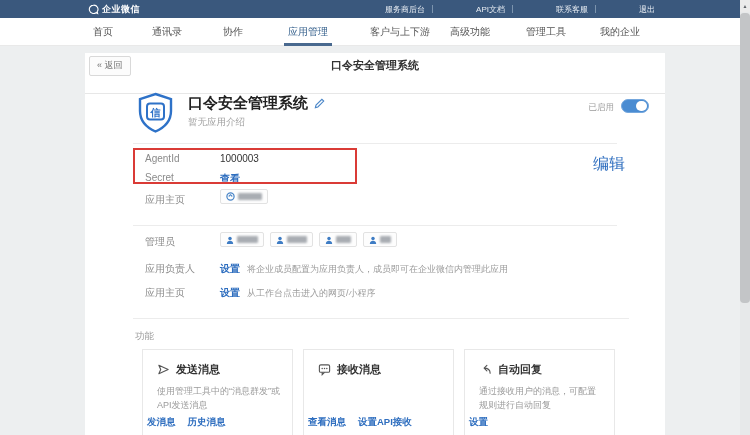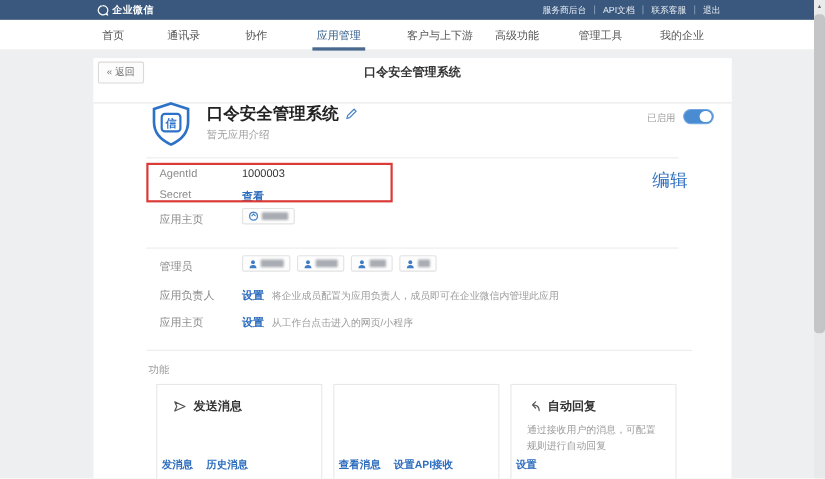--- a/index.html
+++ b/index.html
@@ -3,21 +3,21 @@
 <meta charset="utf-8">
 <style>
   * { margin:0; padding:0; box-sizing:border-box; }
   html,body { width:750px; height:435px; overflow:hidden; }
   body { font-family:"Liberation Sans","DejaVu Sans",sans-serif; background:#edeff0; position:relative; }
 
   
   .topbar { position:absolute; left:0; top:0; width:750px; height:18px; background:#3a587d; color:#fff; z-index:3; }
   .topbar-logo { position:absolute; left:88px; top:0; height:18px; display:flex; align-items:center; gap:3px; font-size:9px; font-weight:bold; letter-spacing:.5px; }
   .topbar-links { position:absolute; right:88px; top:0; height:18px; display:flex; align-items:center; font-size:8px; color:#e8edf3; }
-  .topbar-links .tlink { padding:0 7px; cursor:pointer; white-space:nowrap; }
+  .topbar-links .tlink { padding:0 7px; cursor:pointer; white-space:nowrap;margin-left:36px; }
   .topbar-links .sep { width:1px; height:8px; background:#7b93ad; }
 
   
   .navbar { position:absolute; left:0; top:18px; width:750px; height:28px; background:#fff; border-bottom:1px solid #e9e9e9; z-index:2; }
   .nav-item { position:absolute; top:0; height:28px; display:flex; align-items:center; transform:translateX(-50%); font-size:10px; color:#555; cursor:pointer; white-space:nowrap; }
   .nav-item.active { color:#35608c; }
   .nav-underline { position:absolute; top:25px; height:3px; width:48px; background:#49698f; transform:translateX(-50%); }
 
   
   .panel { position:absolute; left:85px; top:53px; width:580px; height:382px; background:#fff; }
@@ -206,27 +206,40 @@
 
   <div class="card" style="left:57px">
     <div class="card-head">
       <span>
         <svg width="13" height="13" viewBox="0 0 14 14">
             <path d="M2 2.5 L12 7 L2 11.5 L4 7 Z" fill="none" stroke="#555" stroke-width="1.2" stroke-linejoin="round"></path>
           </svg>
       </span>
       <span>发送消息</span>
     </div>
+    <div class="card-desc">使用管理工具中的“消息群发”或API发送消息</div>
     <div class="card-links">
       <span>发消息</span>
       <span>历史消息</span>
     </div>
   </div>
 
   <div class="card" style="left:218px">
+    <div class="card-head">
+      <span>
+        <svg width="13" height="13" viewBox="0 0 14 14">
+            <rect x="1.5" y="2" width="11" height="8" rx="1.5" fill="none" stroke="#555" stroke-width="1.2"></rect>
+            <path d="M4.5 10 L4.5 12.5 L7 10" fill="none" stroke="#555" stroke-width="1.2"></path>
+            <circle cx="4.5" cy="6" r="0.8" fill="#555"></circle>
+            <circle cx="7" cy="6" r="0.8" fill="#555"></circle>
+            <circle cx="9.5" cy="6" r="0.8" fill="#555"></circle>
+          </svg>
+      </span>
+      <span>接收消息</span>
+    </div>
     <div class="card-links">
       <span>查看消息</span>
       <span>设置API接收</span>
     </div>
   </div>
 
   <div class="card" style="left:379px">
     <div class="card-head">
       <span>
         <svg width="13" height="13" viewBox="0 0 14 14">

